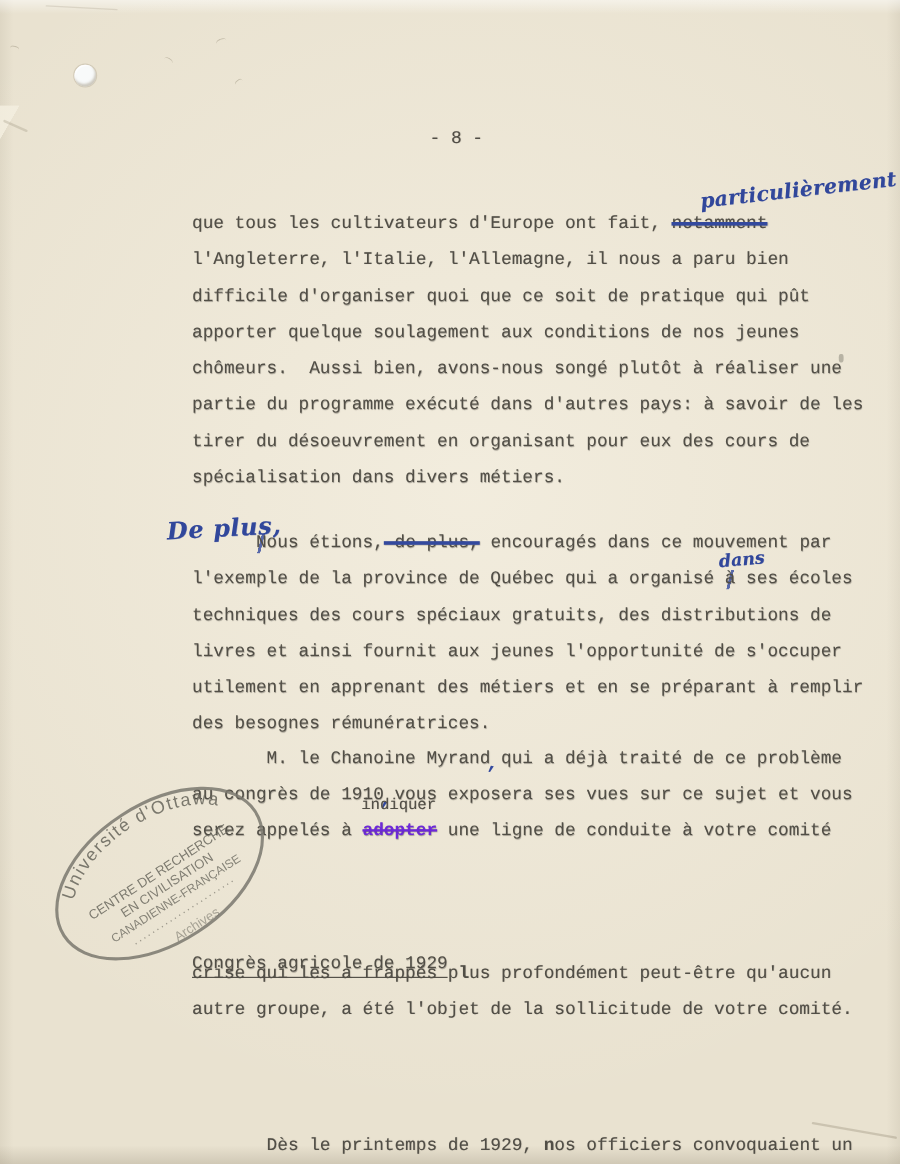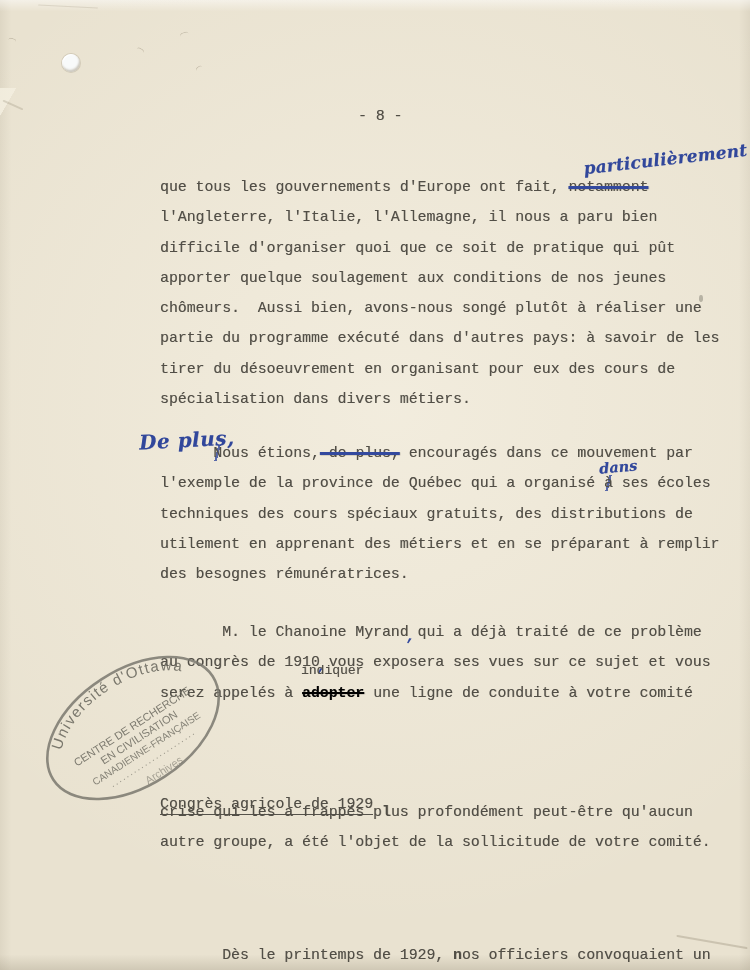--- a/index.html
+++ b/index.html
@@ -19,21 +19,21 @@
     white-space:pre;
     text-shadow:0.4px 0.4px 0.6px rgba(81,78,70,.45);
   }
   .para{position:absolute;left:160px;}
   .tline{height:30.3px;line-height:30.3px;}
   #page-number{position:absolute;left:358px;top:108px;}
   #p1{top:172px;} #p2{top:438px;} #p3{top:617px;}
   #heading{top:789px;} #p4{top:797px;} #p5{top:940px;}
   .t{}
   .ts{ text-decoration:line-through; text-decoration-color:#33499e; text-decoration-thickness:2.6px; }
-  .tx{ font-weight:bold; color:#000000; text-decoration:line-through; text-decoration-thickness:2px; }
+  .tx{ font-weight:bold; color:#6d28d9; text-decoration:line-through; text-decoration-thickness:2px; }
   .tb{ font-weight:bold; }
   .tu{ border-bottom:1.6px solid #55524a; padding-bottom:2px; }
   .tn{ background:linear-gradient(104deg, transparent 40%, rgba(51,73,158,.8) 41%, rgba(51,73,158,.8) 59%, transparent 60%); }
   .hc{ color:#33499e; font-weight:bold; display:inline-block; width:0; transform:translate(-3px,4px) rotate(8deg); text-shadow:none; font-size:16px;}
   #ann-indiquer{position:absolute;left:301px;top:664px;font-size:13px;line-height:14px;}
   .hand{
     position:absolute; color:#31479b;
     font-family:"DejaVu Serif", serif; font-style:italic; font-weight:600;
     text-shadow:0.3px 0.3px 0.5px rgba(49,71,155,.4);
   }
@@ -68,33 +68,34 @@
 <div id="crease-top" class="crease"></div>
 <div id="scuff-1" class="scuff"></div>
 <div id="scuff-2" class="scuff"></div>
 <div id="scuff-3" class="scuff"></div>
 <div id="scuff-4" class="scuff"></div>
 <div id="paper-speck"></div>
 
 <div id="page-number" class="typed">- 8 -</div>
 
 <div id="p1" class="para">
-    <div class="tline"><span class="t">que tous les gouvernements d'Europe ont fait, </span><span class="ts">notamment</span></div>
+    <div class="tline"><span class="t">que tous les cultivateurs d'Europe ont fait, </span><span class="ts">notamment</span></div>
     <div class="tline"><span class="t">l'Angleterre, l'Italie, l'Allemagne, il nous a paru bien</span></div>
     <div class="tline"><span class="t">difficile d'organiser quoi que ce soit de pratique qui pût</span></div>
     <div class="tline"><span class="t">apporter quelque soulagement aux conditions de nos jeunes</span></div>
     <div class="tline"><span class="t">chômeurs.  Aussi bien, avons-nous songé plutôt à réaliser une</span></div>
     <div class="tline"><span class="t">partie du programme exécuté dans d'autres pays: à savoir de les</span></div>
     <div class="tline"><span class="t">tirer du désoeuvrement en organisant pour eux des cours de</span></div>
     <div class="tline"><span class="t">spécialisation dans divers métiers.</span></div>
   </div>
 <div id="p2" class="para">
     <div class="tline"><span class="t">      </span><span class="tn">N</span><span class="t">ous étions,</span><span class="ts"> de plus,</span><span class="t"> encouragés dans ce mouvement par</span></div>
     <div class="tline"><span class="t">l'exemple de la province de Québec qui a organisé </span><span class="tn">à</span><span class="t"> ses écoles</span></div>
     <div class="tline"><span class="t">techniques des cours spéciaux gratuits, des distributions de</span></div>
+    <div class="tline"><span class="t">livres et ainsi fournit aux jeunes l'opportunité de s'occuper</span></div>
     <div class="tline"><span class="t">utilement en apprenant des métiers et en se préparant à remplir</span></div>
     <div class="tline"><span class="t">des besognes rémunératrices.</span></div>
   </div>
 <div id="p3" class="para">
     <div class="tline"><span class="t">       M. le Chanoine Myrand</span><span class="hc">,</span><span class="t"> qui a déjà traité de ce problème</span></div>
     <div class="tline"><span class="t">au congrès de 1910</span><span class="hc">,</span><span class="t"> vous exposera ses vues sur ce sujet et vous</span></div>
     <div class="tline"><span class="t">serez appelés à </span><span class="tx">adopter</span><span class="t"> une ligne de conduite à votre comité</span></div>
   </div>
 <div id="heading" class="para">
     <div class="tline"><span class="tu">Congrès agricole de 1929</span></div>

